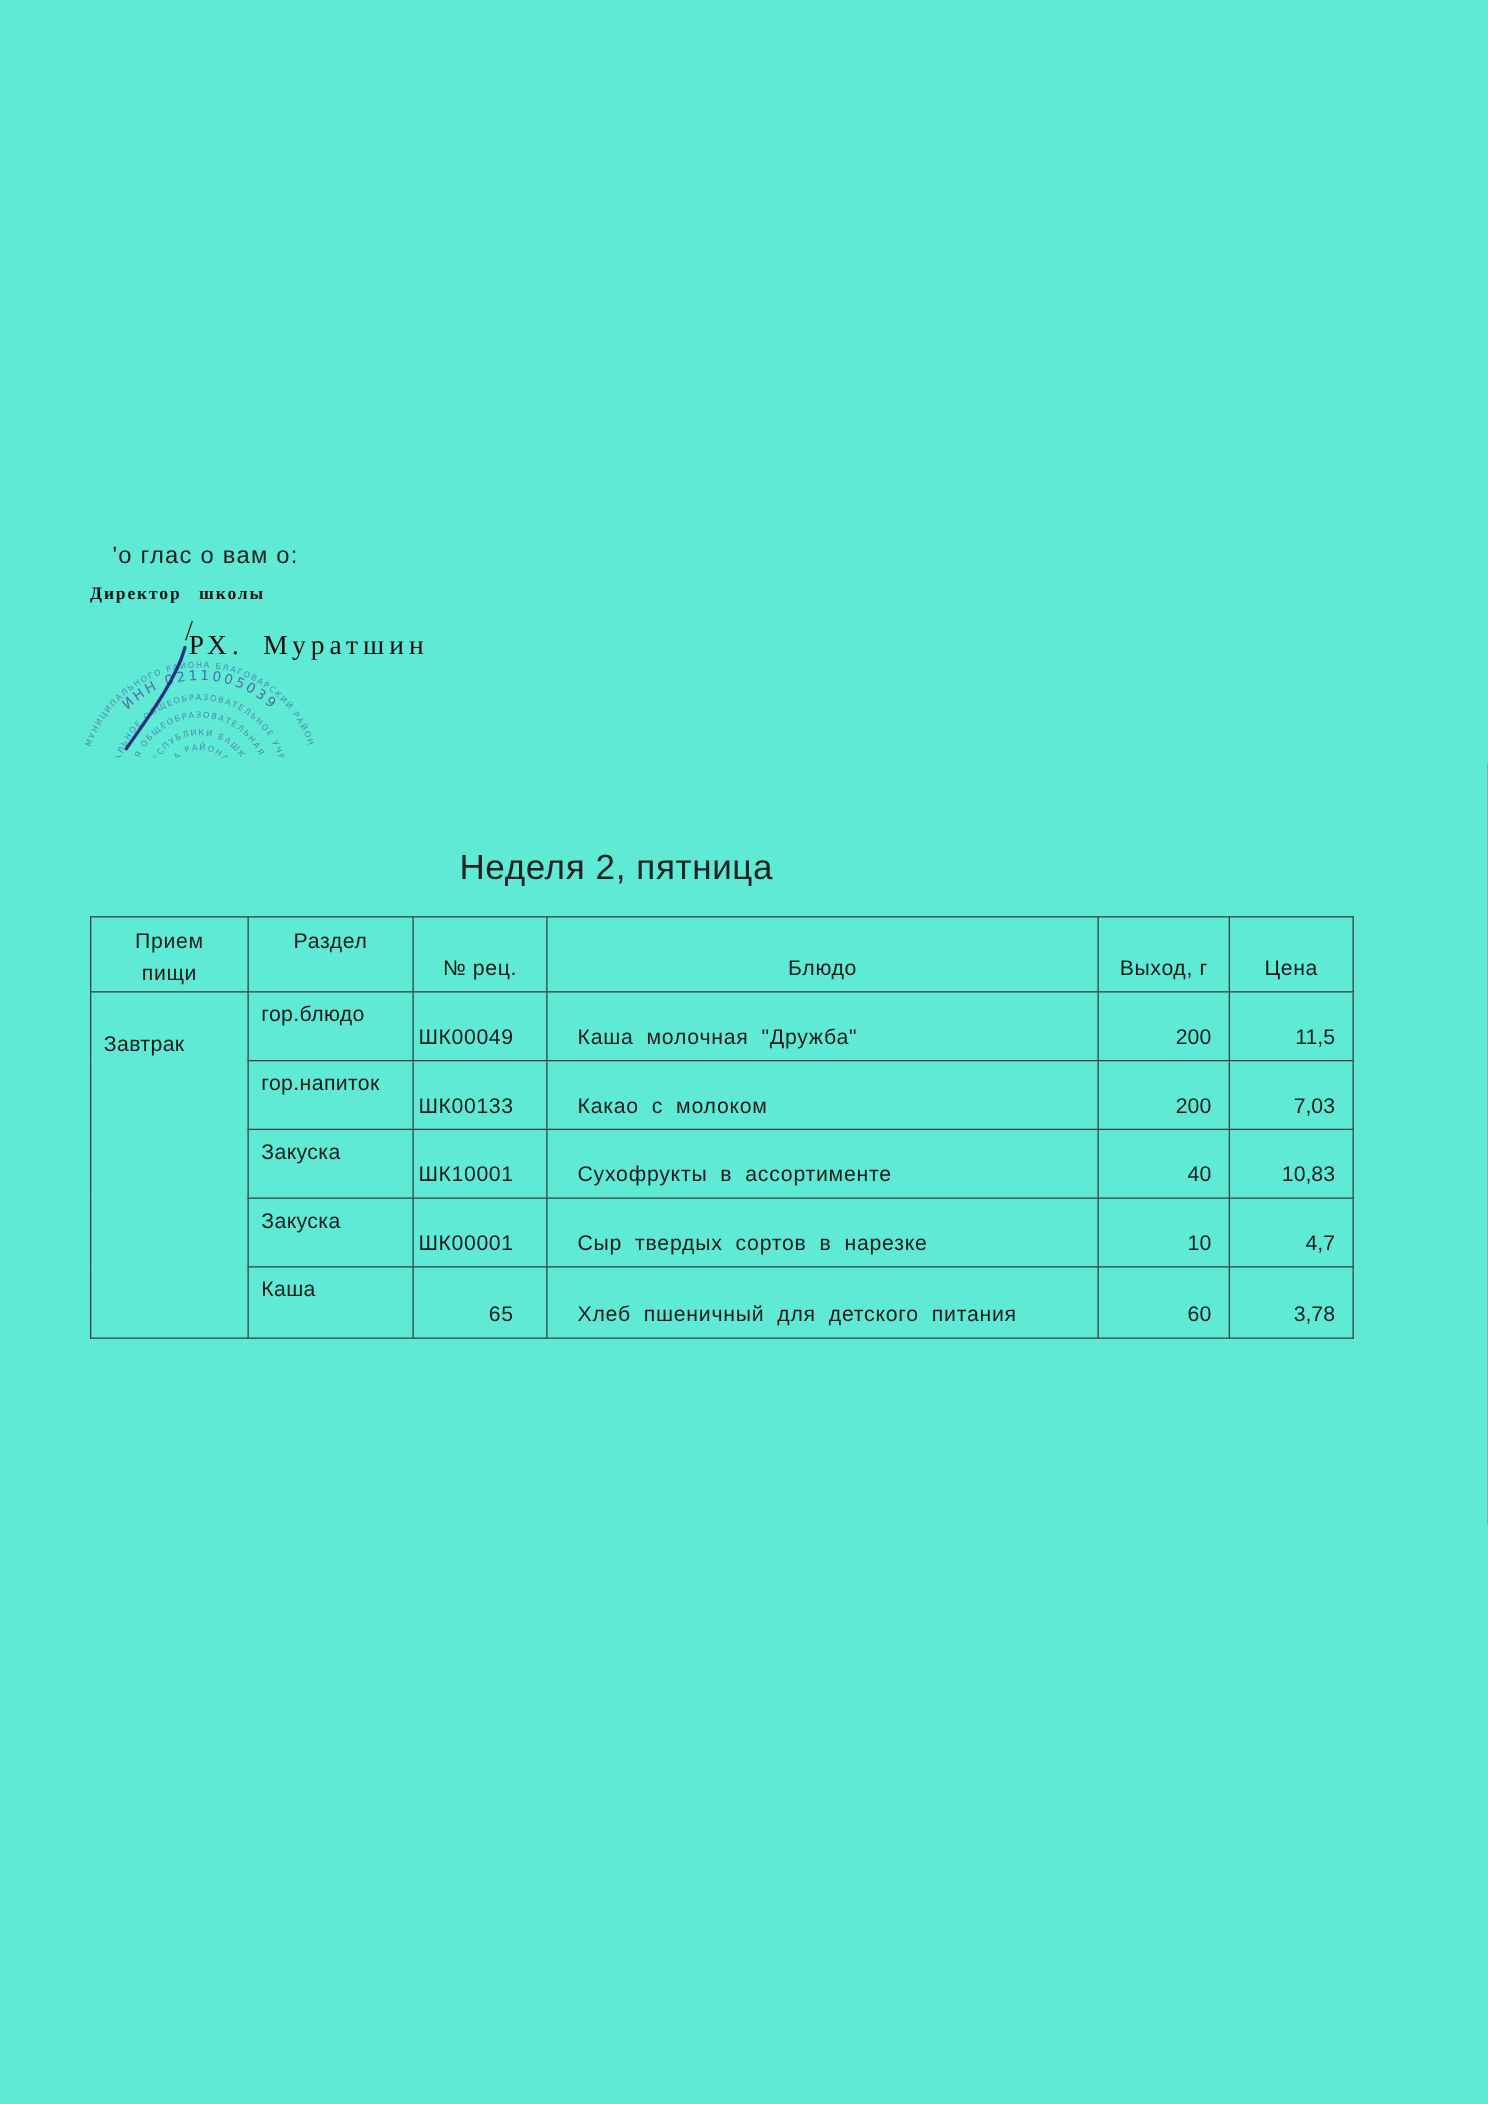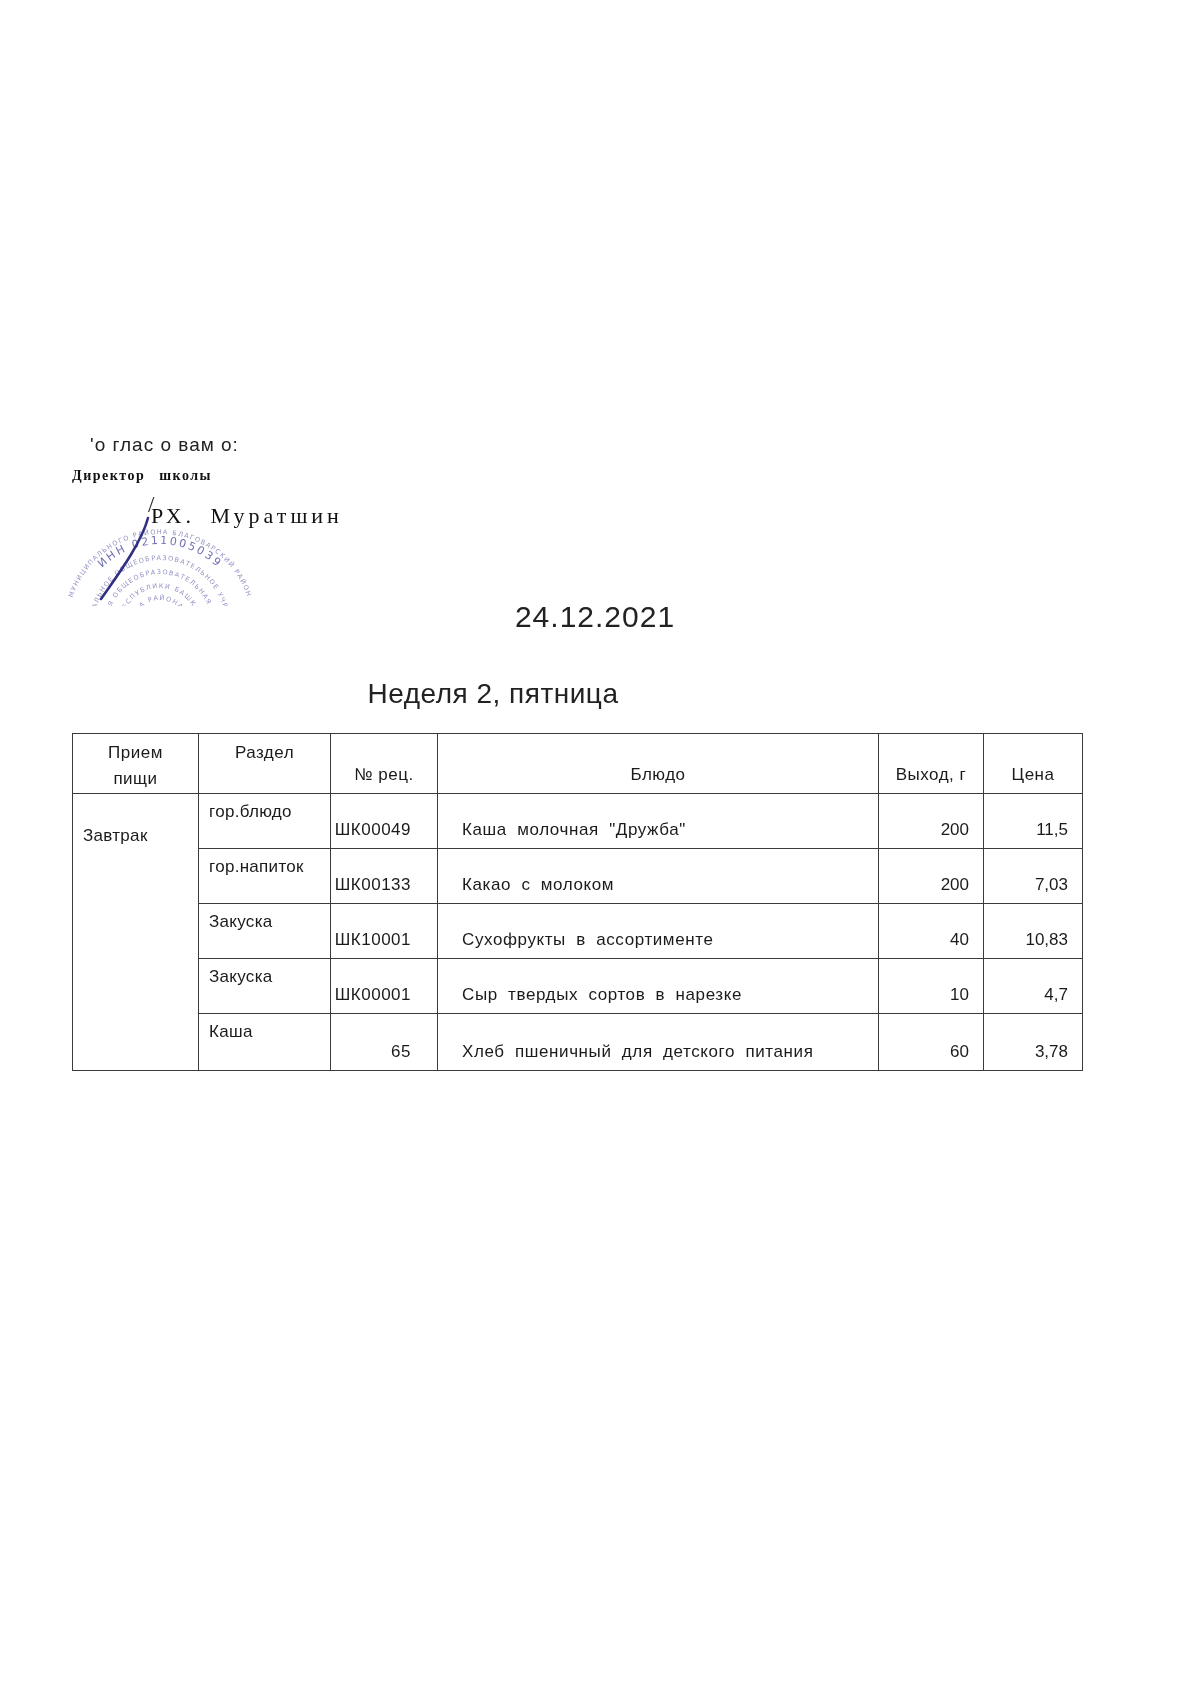--- a/index.html
+++ b/index.html
@@ -1,19 +1,19 @@
 <!DOCTYPE html>
 <html><head>
 <meta charset="utf-8">
 <style>
   html,body{margin:0;padding:0;background:#888;}
   .page{
     position:relative;
     width:1190px;height:1683px;
-    background:#ffffff;
+    background:#5eead4;
     font-family:"Liberation Sans",sans-serif;
     color:#1a1a1a;
     overflow:hidden;
     margin:0 auto;
   }
   
   .agreed{
     position:absolute;left:90px;top:434px;
     font-size:19px;letter-spacing:1px;color:#222;
   }
@@ -96,21 +96,20 @@
       <text class="tiny"><textPath href="#arc0" startOffset="50%" text-anchor="middle">МУНИЦИПАЛЬНОГО РАЙОНА БЛАГОВАРСКИЙ РАЙОН</textPath></text>
       <text class="inn"><textPath href="#arc1" startOffset="50%" text-anchor="middle">ИНН 0211005039</textPath></text>
       <text class="tiny"><textPath href="#arc2" startOffset="50%" text-anchor="middle">МУНИЦИПАЛЬНОЕ ОБЩЕОБРАЗОВАТЕЛЬНОЕ УЧРЕЖДЕНИЕ</textPath></text>
       <text class="tiny"><textPath href="#arc3" startOffset="50%" text-anchor="middle">СРЕДНЯЯ ОБЩЕОБРАЗОВАТЕЛЬНАЯ ШКОЛА</textPath></text>
       <text class="tiny"><textPath href="#arc4" startOffset="50%" text-anchor="middle">РАЙОНА РЕСПУБЛИКИ БАШКОРТОСТАН</textPath></text>
       <text class="tiny"><textPath href="#arc5" startOffset="50%" text-anchor="middle">СЕЛА РАЙОНА РБ</textPath></text>
     </g>
     <path class="signature" d="M 88,32 C 81,58 57,90 41,113"></path>
   </svg>
 
-  <div class="doc-date">24.12.2021</div>
   <div class="doc-title">Неделя 2, пятница</div>
 
   <table class="menu">
     <colgroup>
       <col style="width:126px">
         <col style="width:132px">
         <col style="width:107px">
       <col style="width:441px">
         <col style="width:105px">
         <col style="width:99px">

